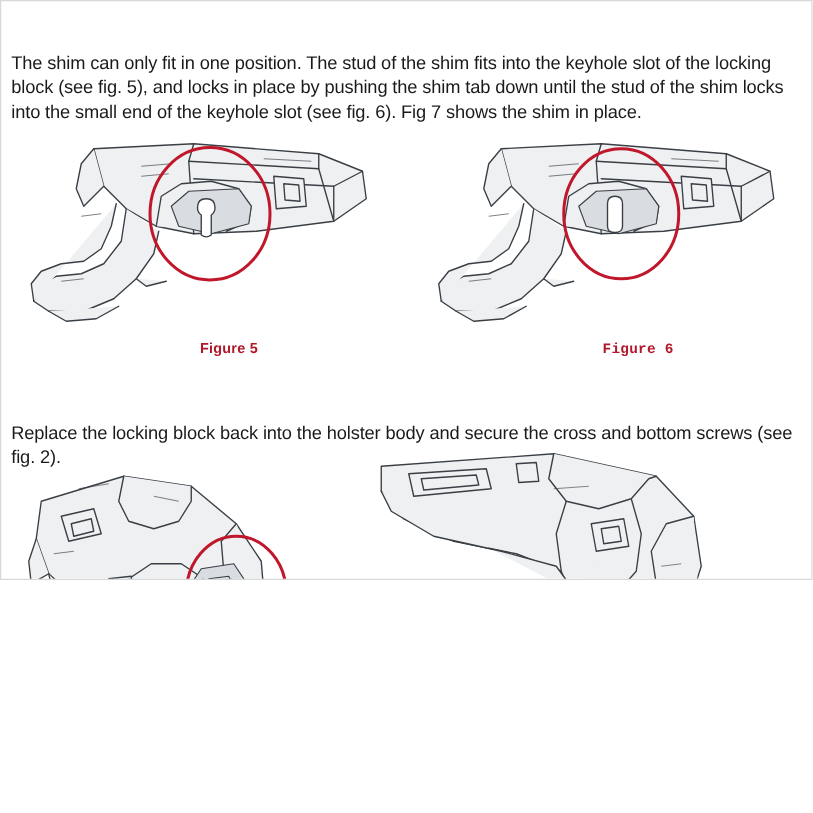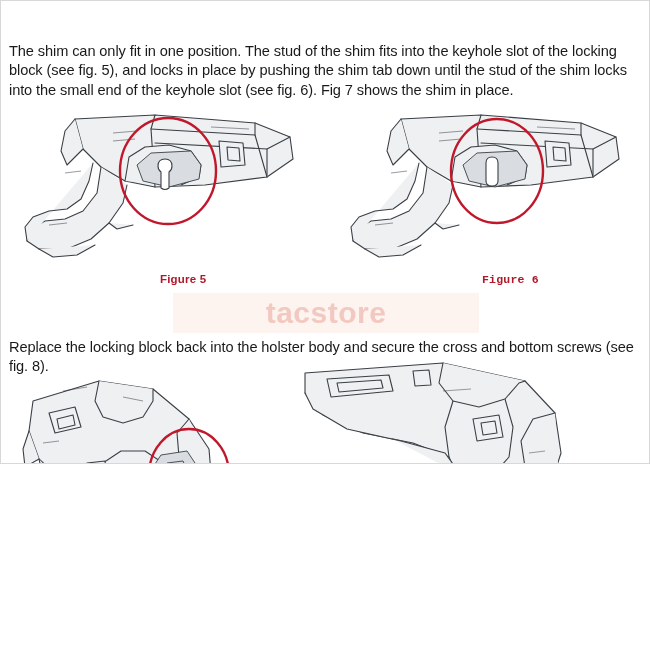--- a/index.html
+++ b/index.html
@@ -143,23 +143,22 @@
         <path d="M108 26 L132 24"></path>
         <path d="M108 34 L130 32"></path>
         <path d="M206 20 L244 22"></path>
         <path d="M60 66 L76 64"></path>
         <path d="M44 118 L62 116"></path>
       </g>
       <ellipse cx="166" cy="64" rx="46" ry="52" fill="none" stroke="#c0172b" stroke-width="2.4"></ellipse>
     </svg>
   </div>
 
-  <p class="para" id="para-2">Replace the locking block back into the holster body and secure the cross and bottom screws (see fig. 8).</p>
-
-  <div id="watermark">tacstore</div>
+  <p class="para" id="para-2">Replace the locking block back into the holster body and secure the cross and bottom screws (see fig. 2).</p>
+
 
   <div class="fig" id="fig7">
     <svg viewBox="0 0 290 212" xmlns="http://www.w3.org/2000/svg">
       <g fill="#eef0f2" stroke="#3a3f45" stroke-width="1.1" stroke-linejoin="round" stroke-linecap="round">
         <path d="M30 34 L96 14 L150 22 L186 52 L206 82 L208 106 L190 122 L150 128 L96 126 L60 114 L36 92 L26 64 Z"></path>
         <path d="M60 114 L58 134 L50 152 L56 170 L70 184 L76 200 L92 204 L100 192 L96 172 L88 154 L92 134 L100 124"></path>
         <path d="M26 64 L20 82 L22 100 L36 92"></path>
         <path d="M96 14 L92 34 L100 50 L120 56 L140 50 L150 34 L150 22"></path>
         <path d="M96 126 L100 96 L118 84 L142 84 L160 96 L164 114 L154 126"></path>
         <path d="M36 92 L40 110 L58 118"></path>

